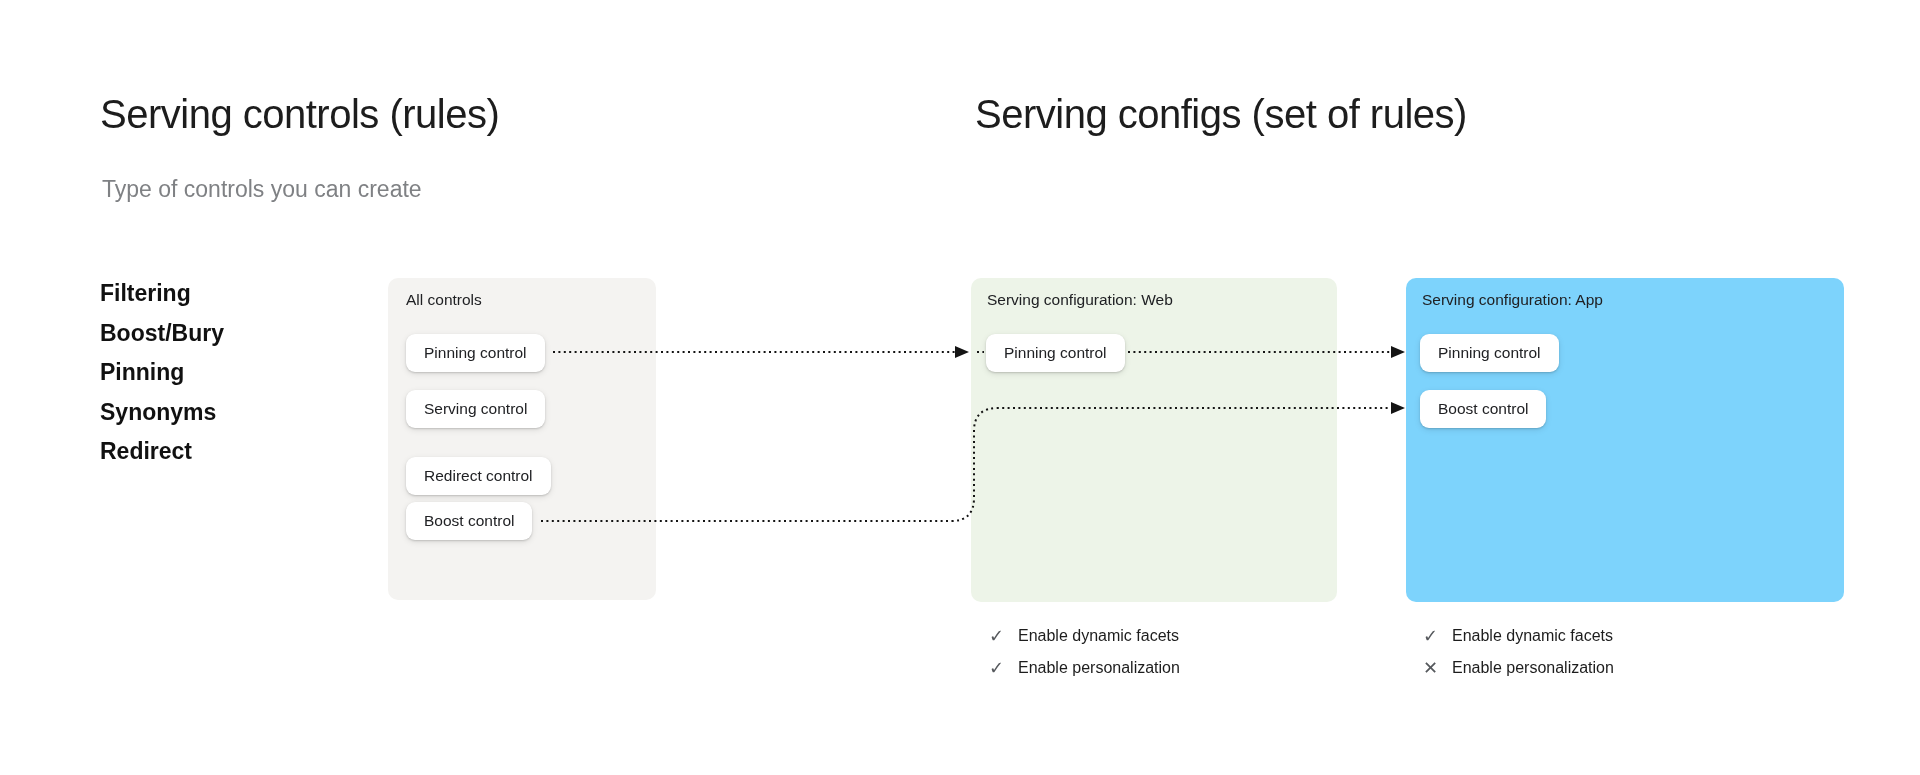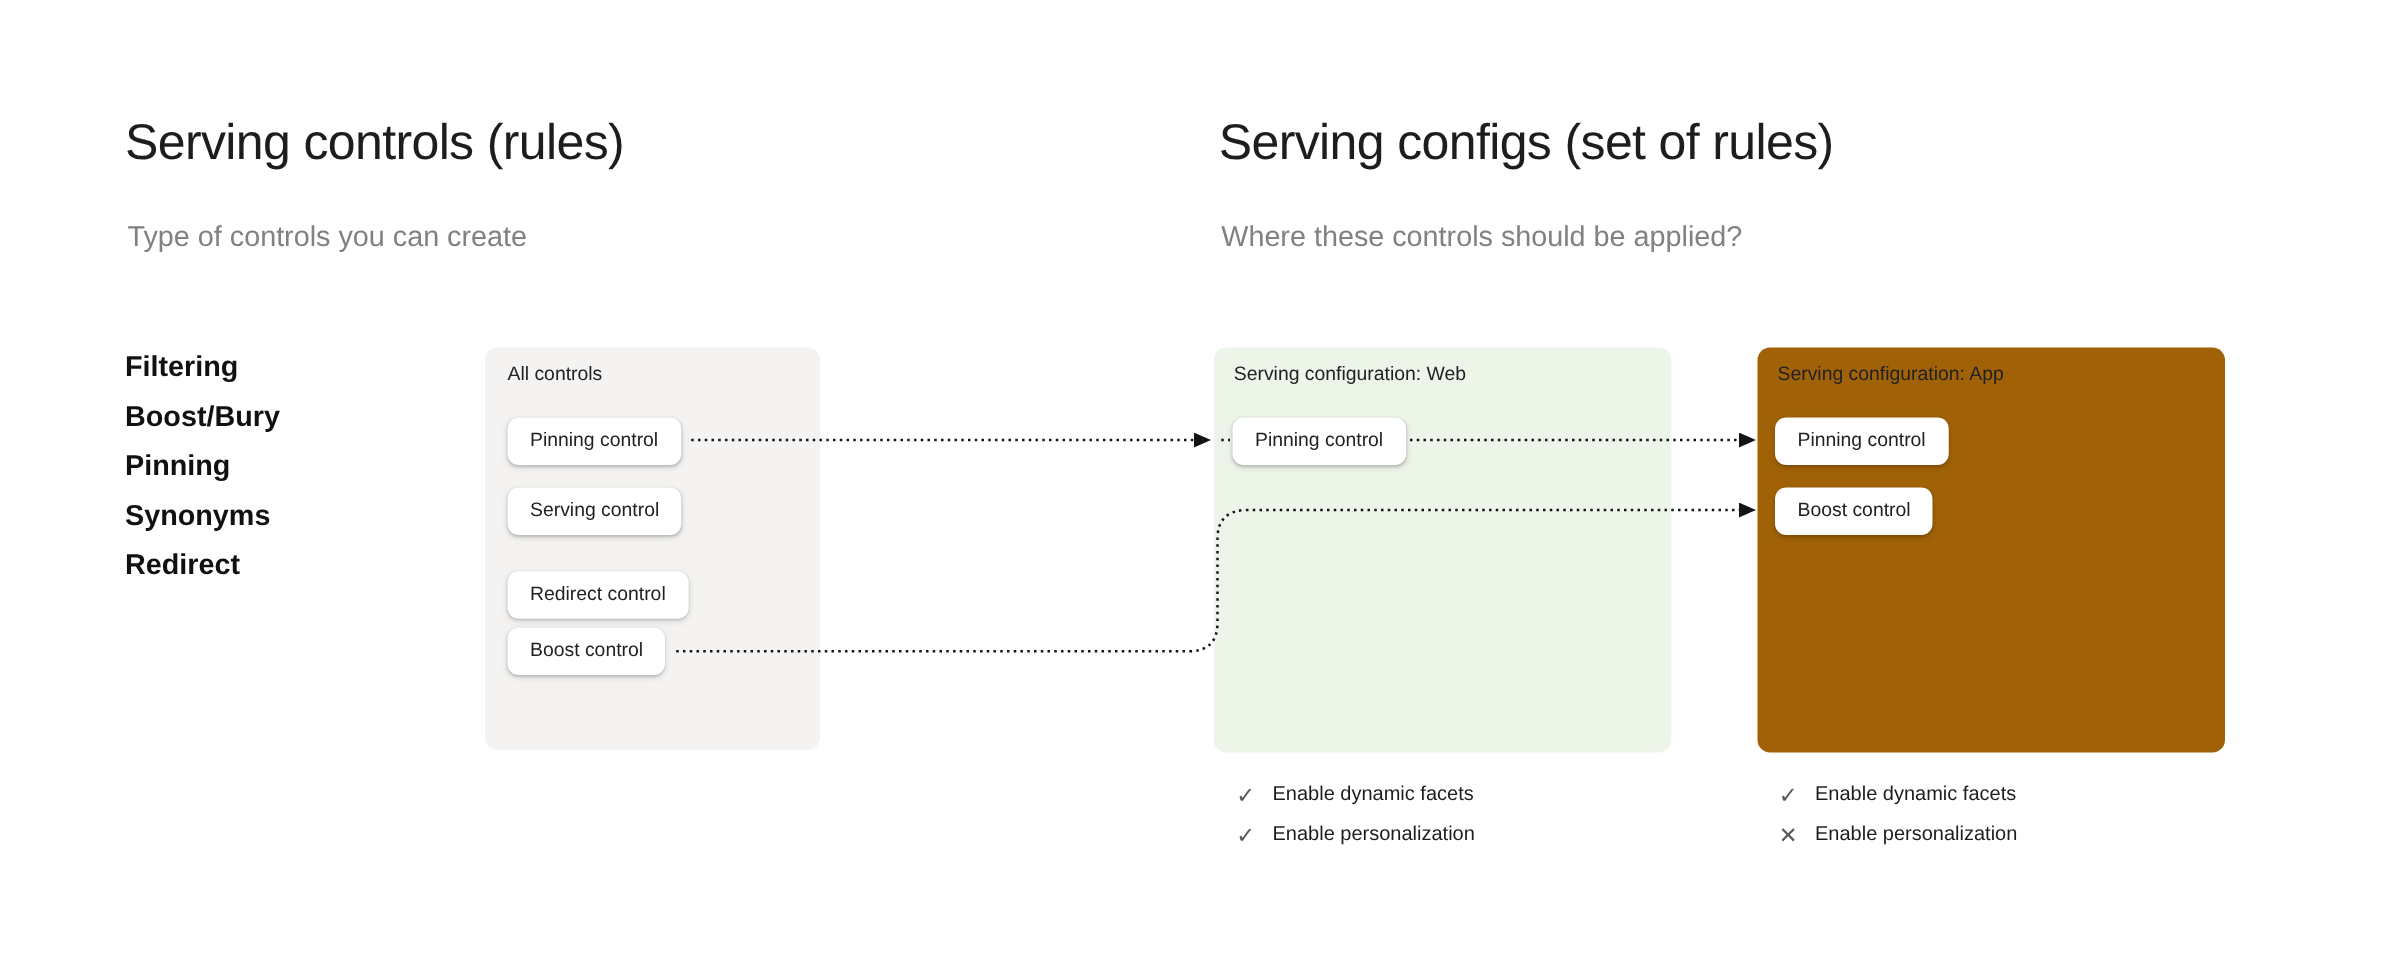--- a/index.html
+++ b/index.html
@@ -44,28 +44,27 @@
 
   <div class="card" style="left: 388px; top: 278px; width: 268px; height: 322px; background: rgb(244, 243, 241);">
     <div class="card-label">All controls</div>
     <div class="chip" style="left:18px;top:56px;">Pinning control</div>
     <div class="chip" style="left:18px;top:112px;">Serving control</div>
     <div class="chip" style="left:18px;top:168px;margin-top:11px;">Redirect control</div>
     <div class="chip" style="left:18px;top:224px;">Boost control</div>
   </div>
 
   <div class="section-title" style="left:975px;top:92px;">Serving configs (set of rules)</div>
-  <div class="section-subtitle" style="left:977px;top:176px;">Where these controls should be applied?</div>
 
   <div class="card" style="left: 971px; top: 278px; width: 366px; height: 324px; background: rgb(237, 244, 232);">
     <div class="card-label" style="left:16px;">Serving configuration: Web</div>
     <div class="chip" style="left:15px;top:56px;">Pinning control</div>
   </div>
 
-  <div class="card" style="left: 1406px; top: 278px; width: 374px; height: 324px; background: #a16207;">
+  <div class="card" style="left: 1406px; top: 278px; width: 438px; height: 324px; background: #7dd3fc;">
     <div class="card-label" style="left:16px;">Serving configuration: App</div>
     <div class="chip" style="left:14px;top:56px;">Pinning control</div>
     <div class="chip" style="left:14px;top:112px;">Boost control</div>
   </div>
 
   <div class="feature-list" style="left:989px;top:620px;">
     <div class="feature-row">
       <span class="feature-icon">✓</span>
       <span class="feature-label">Enable dynamic facets</span>
     </div>

